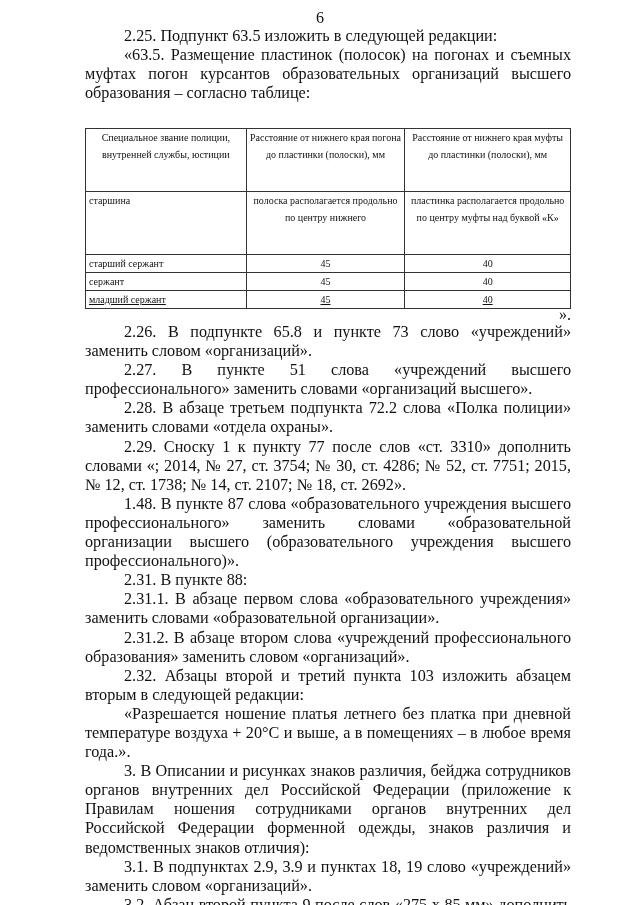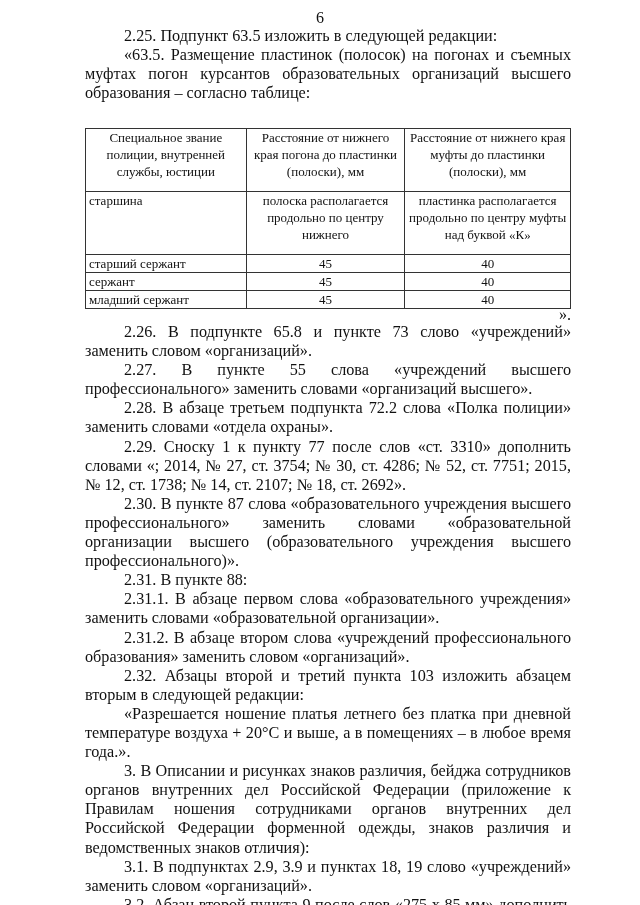--- a/index.html
+++ b/index.html
@@ -12,21 +12,21 @@
     position:absolute; top:8px; left:0; width:640px; text-align:center;
     font-size:16px; line-height:19px;
   }
   .block {
     position:absolute; left:85px; width:486px;
     font-size:16.2px; line-height:19.1px;
   }
   .p { text-align:justify; text-indent:39px; margin:0; }
   table.ranks {
     position:absolute; left:85px; top:128px; width:486px;
-    border-collapse:collapse; font-size:13px; line-height:17px;
+    border-collapse:collapse; font-size:10px; line-height:17px;
   }
   table.ranks td {
     border:1px solid #333; padding:0 3px; vertical-align:top;
   }
   table.ranks td.c { text-align:center; }
   table.ranks col.c1 { width:161px; }
   table.ranks col.c2 { width:159px; }
   table.ranks col.c3 { width:166px; }
   .close-quote {
     position:absolute; top:305px; left:540px; width:31px; text-align:right;
@@ -63,36 +63,36 @@
   <tr style="height:16px;">
     <td>старший сержант</td>
     <td class="c">45</td>
     <td class="c">40</td>
   </tr>
   <tr style="height:16px;">
     <td>сержант</td>
     <td class="c">45</td>
     <td class="c">40</td>
   </tr>
-  <tr style="height:16px;">
+  <tr style="height:16px;text-decoration:underline;">
     <td>младший сержант</td>
     <td class="c">45</td>
     <td class="c">40</td>
   </tr>
 </tbody>
   </table>
 
 <div class="close-quote">».</div>
 
 <div class="block" style="top:323px;">
   <p class="p">2.26. В подпункте 65.8 и пункте 73 слово «учреждений» заменить словом «организаций».</p>
-  <p class="p">2.27. В пункте 55 слова «учреждений высшего профессионального» заменить словами «организаций высшего».</p>
+  <p class="p">2.27. В пункте 51 слова «учреждений высшего профессионального» заменить словами «организаций высшего».</p>
   <p class="p">2.28. В абзаце третьем подпункта 72.2 слова «Полка полиции» заменить словами «отдела охраны».</p>
   <p class="p">2.29. Сноску 1 к пункту 77 после слов «ст. 3310» дополнить словами «; 2014, № 27, ст. 3754; № 30, ст. 4286; № 52, ст. 7751; 2015, № 12, ст. 1738; № 14, ст. 2107; № 18, ст. 2692».</p>
-  <p class="p">2.30. В пункте 87 слова «образовательного учреждения высшего профессионального» заменить словами «образовательной организации высшего (образовательного учреждения высшего профессионального)».</p>
+  <p class="p">1.48. В пункте 87 слова «образовательного учреждения высшего профессионального» заменить словами «образовательной организации высшего (образовательного учреждения высшего профессионального)».</p>
   <p class="p">2.31. В пункте 88:</p>
   <p class="p">2.31.1. В абзаце первом слова «образовательного учреждения» заменить словами «образовательной организации».</p>
   <p class="p">2.31.2. В абзаце втором слова «учреждений профессионального образования» заменить словом «организаций».</p>
   <p class="p">2.32. Абзацы второй и третий пункта 103 изложить абзацем вторым в следующей редакции:</p>
   <p class="p">«Разрешается ношение платья летнего без платка при дневной температуре воздуха + 20°С и выше, а в помещениях – в любое время года.».</p>
   <p class="p">3. В Описании и рисунках знаков различия, бейджа сотрудников органов внутренних дел Российской Федерации (приложение к Правилам ношения сотрудниками органов внутренних дел Российской Федерации форменной одежды, знаков различия и ведомственных знаков отличия):</p>
   <p class="p">3.1. В подпунктах 2.9, 3.9 и пунктах 18, 19 слово «учреждений» заменить словом «организаций».</p>
   <p class="p">3.2. Абзац второй пункта 9 после слов «275 х 85 мм» дополнить словами «или 220 х 70 мм».</p>
 
 </div>

